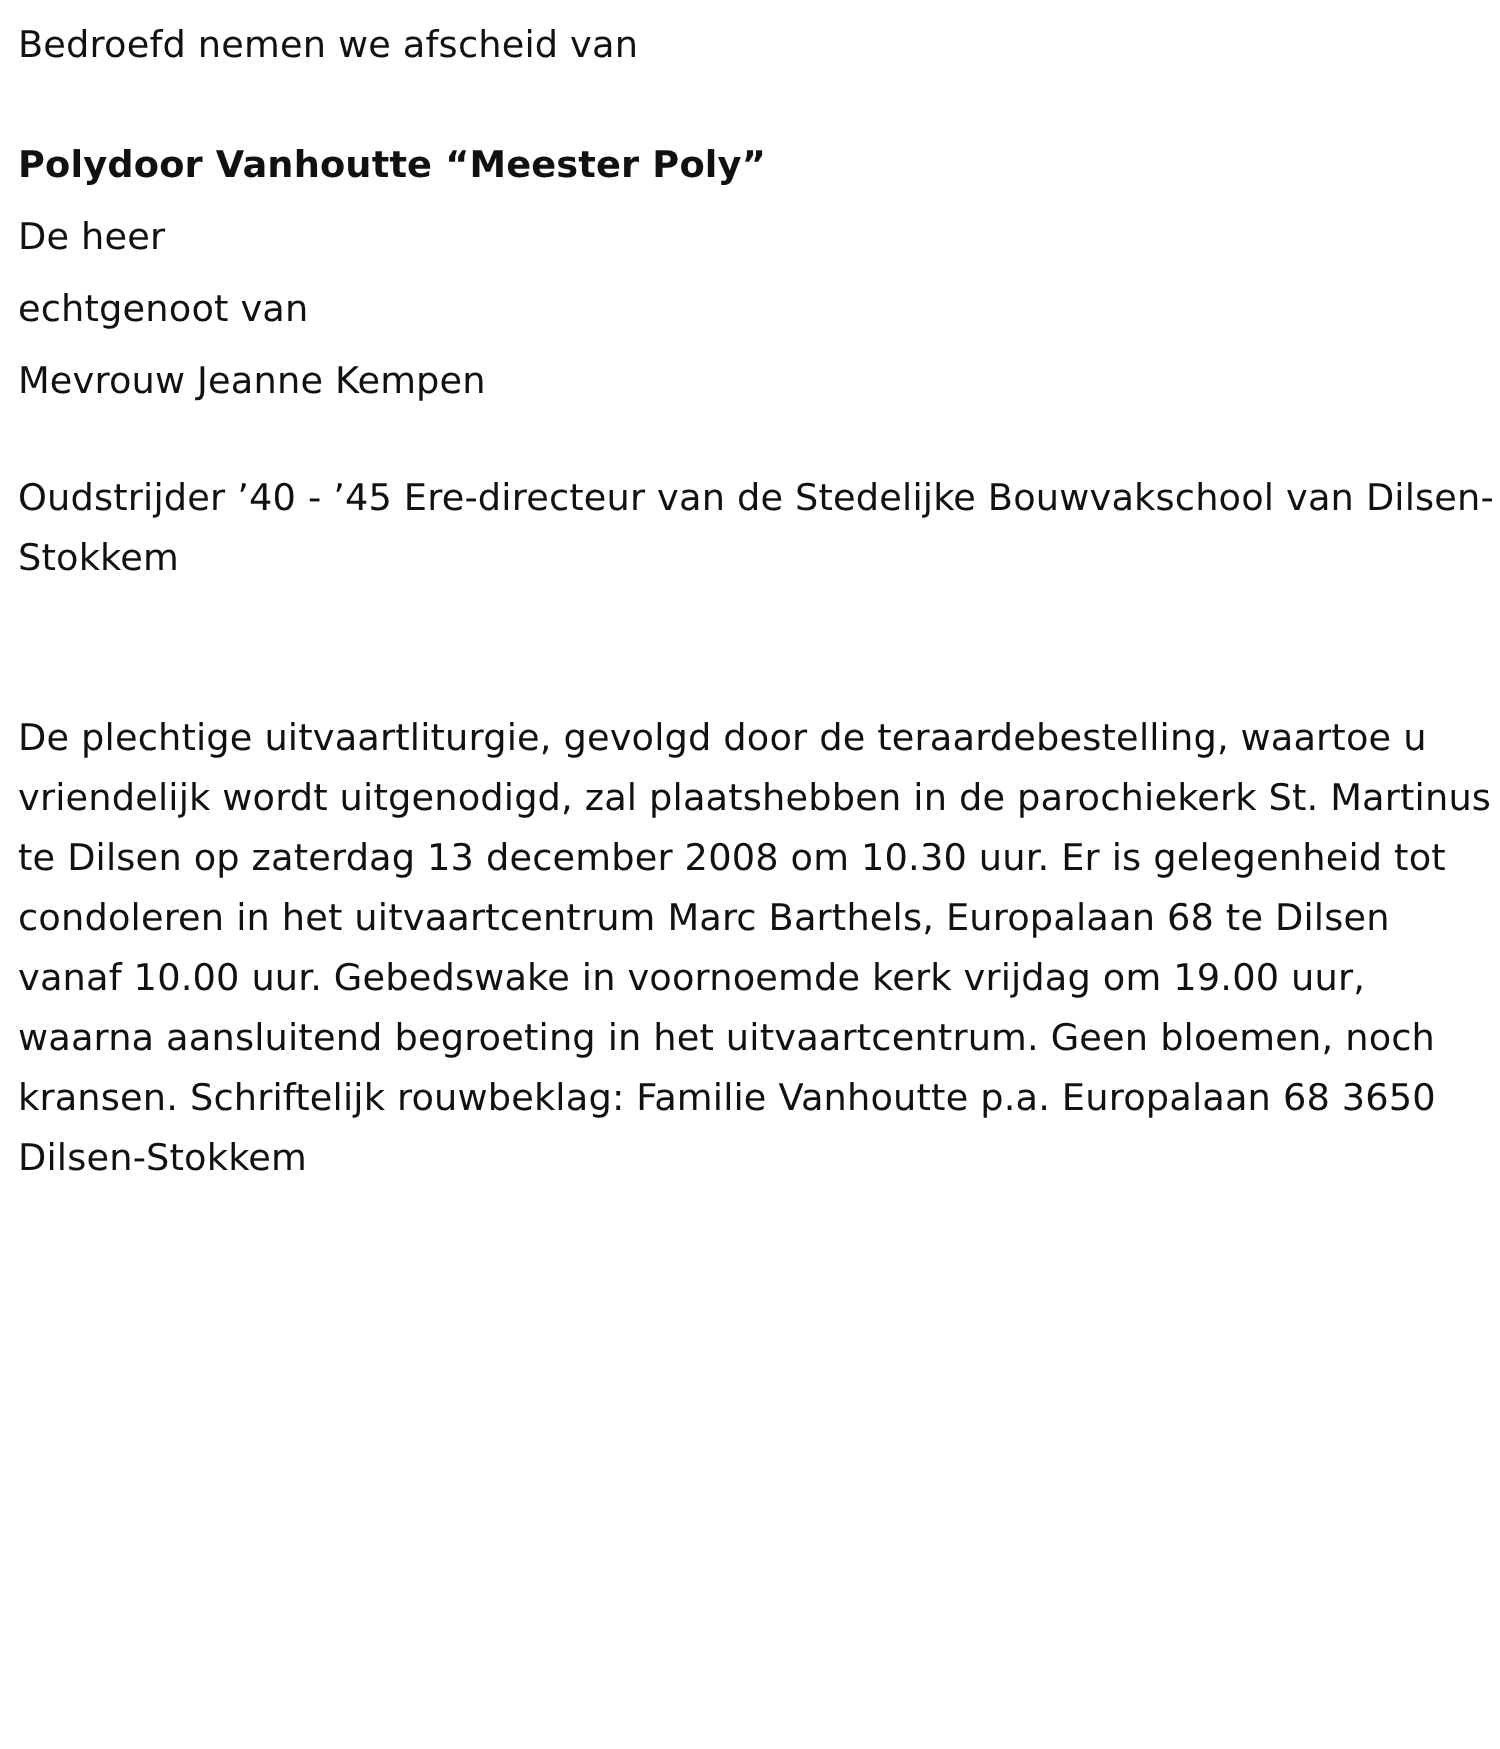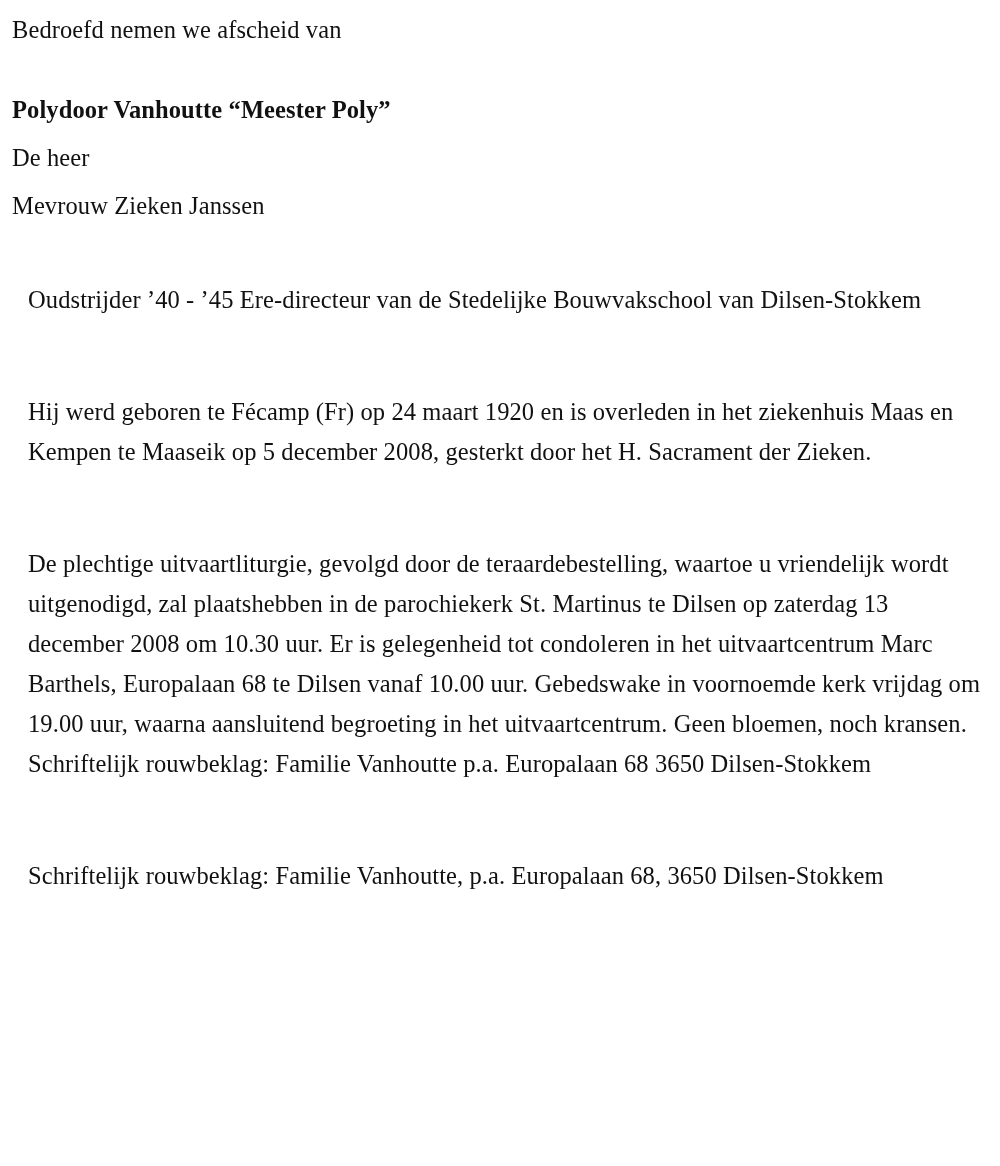--- a/index.html
+++ b/index.html
@@ -11,51 +11,49 @@
       width: 1000px;
       height: 1166px;
       overflow: hidden;
       font-family: "DejaVu Sans", "Liberation Sans", sans-serif;
       color: #111111;
     }
     .doc {
       padding: 6px 0 0 12px;
       font-size: 24.5px;
       letter-spacing: 0.1px;
-      font-family: Liberation Serif, serif;
     }
     .line-block {
       line-height: 48px;
       margin: 0;
     }
     .bold {
       font-weight: bold;
     }
     .para {
-      margin: 16px;
+      margin: 0;
       line-height: 40px;
     }
     .gap-lg {
       height: 32px;
     }
     .gap-sm {
       height: 40px;
     }
   </style>
 </head>
 <body>
 
 <div class="doc">
   <p class="line-block">Bedroefd nemen we afscheid van</p>
   <div class="gap-lg"></div>
   <p class="line-block bold">Polydoor Vanhoutte “Meester Poly”</p>
   <p class="line-block">De heer</p>
-  <p class="line-block">Mevrouw Zieken Janssen</p>
+  <p class="line-block">echtgenoot van</p>
+  <p class="line-block">Mevrouw Jeanne Kempen</p>
   <div class="gap-sm" style="height:34px"></div>
   <p class="para">Oudstrijder ’40 - ’45 Ere-directeur van de Stedelijke Bouwvakschool van Dilsen-Stokkem</p>
   <div class="gap-sm"></div>
-  <p class="para">Hij werd geboren te Fécamp (Fr) op 24 maart 1920 en is overleden in het ziekenhuis Maas en Kempen te Maaseik op 5 december 2008, gesterkt door het H. Sacrament der Zieken.</p>
   <div class="gap-sm"></div>
   <p class="para">De plechtige uitvaartliturgie, gevolgd door de teraardebestelling, waartoe u vriendelijk wordt uitgenodigd, zal plaatshebben in de parochiekerk St. Martinus te Dilsen op zaterdag 13 december 2008 om 10.30 uur. Er is gelegenheid tot condoleren in het uitvaartcentrum Marc Barthels, Europalaan 68 te Dilsen vanaf 10.00 uur. Gebedswake in voornoemde kerk vrijdag om 19.00 uur, waarna aansluitend begroeting in het uitvaartcentrum. Geen bloemen, noch kransen. Schriftelijk rouwbeklag: Familie Vanhoutte p.a. Europalaan 68 3650 Dilsen-Stokkem</p>
   <div class="gap-sm"></div>
-  <p class="para">Schriftelijk rouwbeklag: Familie Vanhoutte, p.a. Europalaan 68, 3650 Dilsen-Stokkem</p>
   <div class="gap-sm"></div>
 </div>
 
 </body></html>

